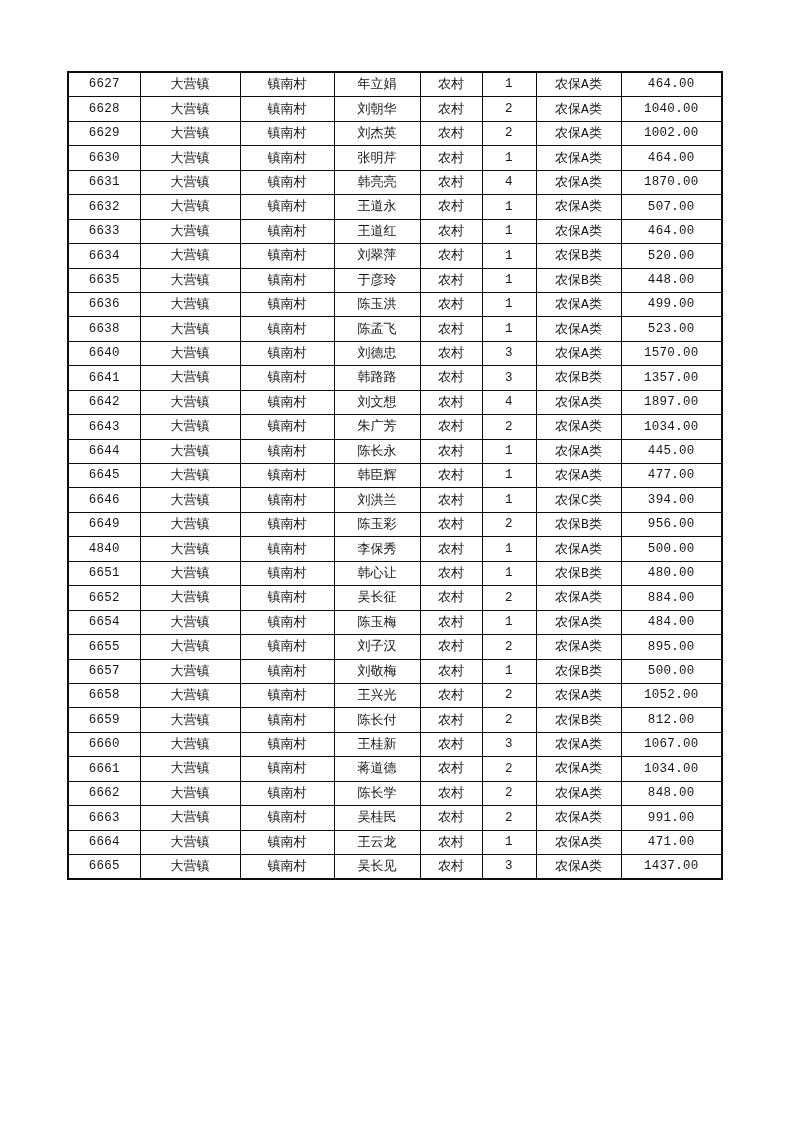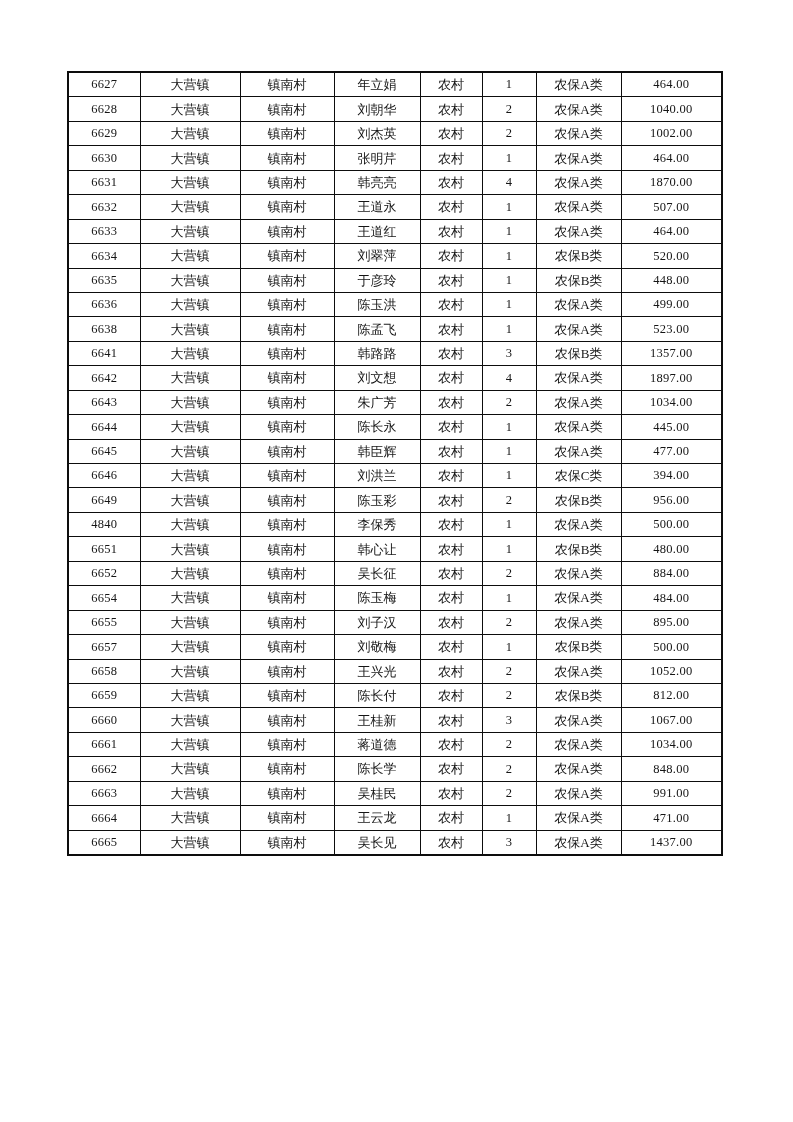--- a/index.html
+++ b/index.html
@@ -5,21 +5,21 @@
   html, body {
     margin: 0;
     padding: 0;
     background: #ffffff;
   }
   .page {
     position: relative;
     width: 793px;
     height: 946px;
     background: #ffffff;
-    font-family: Liberation Serif, serif;
+    font-family: Liberation Mono, monospace;
     color: #151515;
     overflow: hidden;
   }
   table.roster {
     position: absolute;
     left: 67px;
     top: 71px;
     width: 654px;
     border-collapse: collapse;
     table-layout: fixed;
@@ -162,20 +162,30 @@
     <td class="num">6638</td>
     <td>大营镇</td>
     <td>镇南村</td>
     <td>陈孟飞</td>
     <td>农村</td>
     <td class="num">1</td>
     <td>农保A类</td>
     <td class="num">523.00</td>
   </tr>
         <tr>
+    <td class="num">6640</td>
+    <td>大营镇</td>
+    <td>镇南村</td>
+    <td>刘德忠</td>
+    <td>农村</td>
+    <td class="num">3</td>
+    <td>农保A类</td>
+    <td class="num">1570.00</td>
+  </tr>
+        <tr>
     <td class="num">6641</td>
     <td>大营镇</td>
     <td>镇南村</td>
     <td>韩路路</td>
     <td>农村</td>
     <td class="num">3</td>
     <td>农保B类</td>
     <td class="num">1357.00</td>
   </tr>
         <tr>

